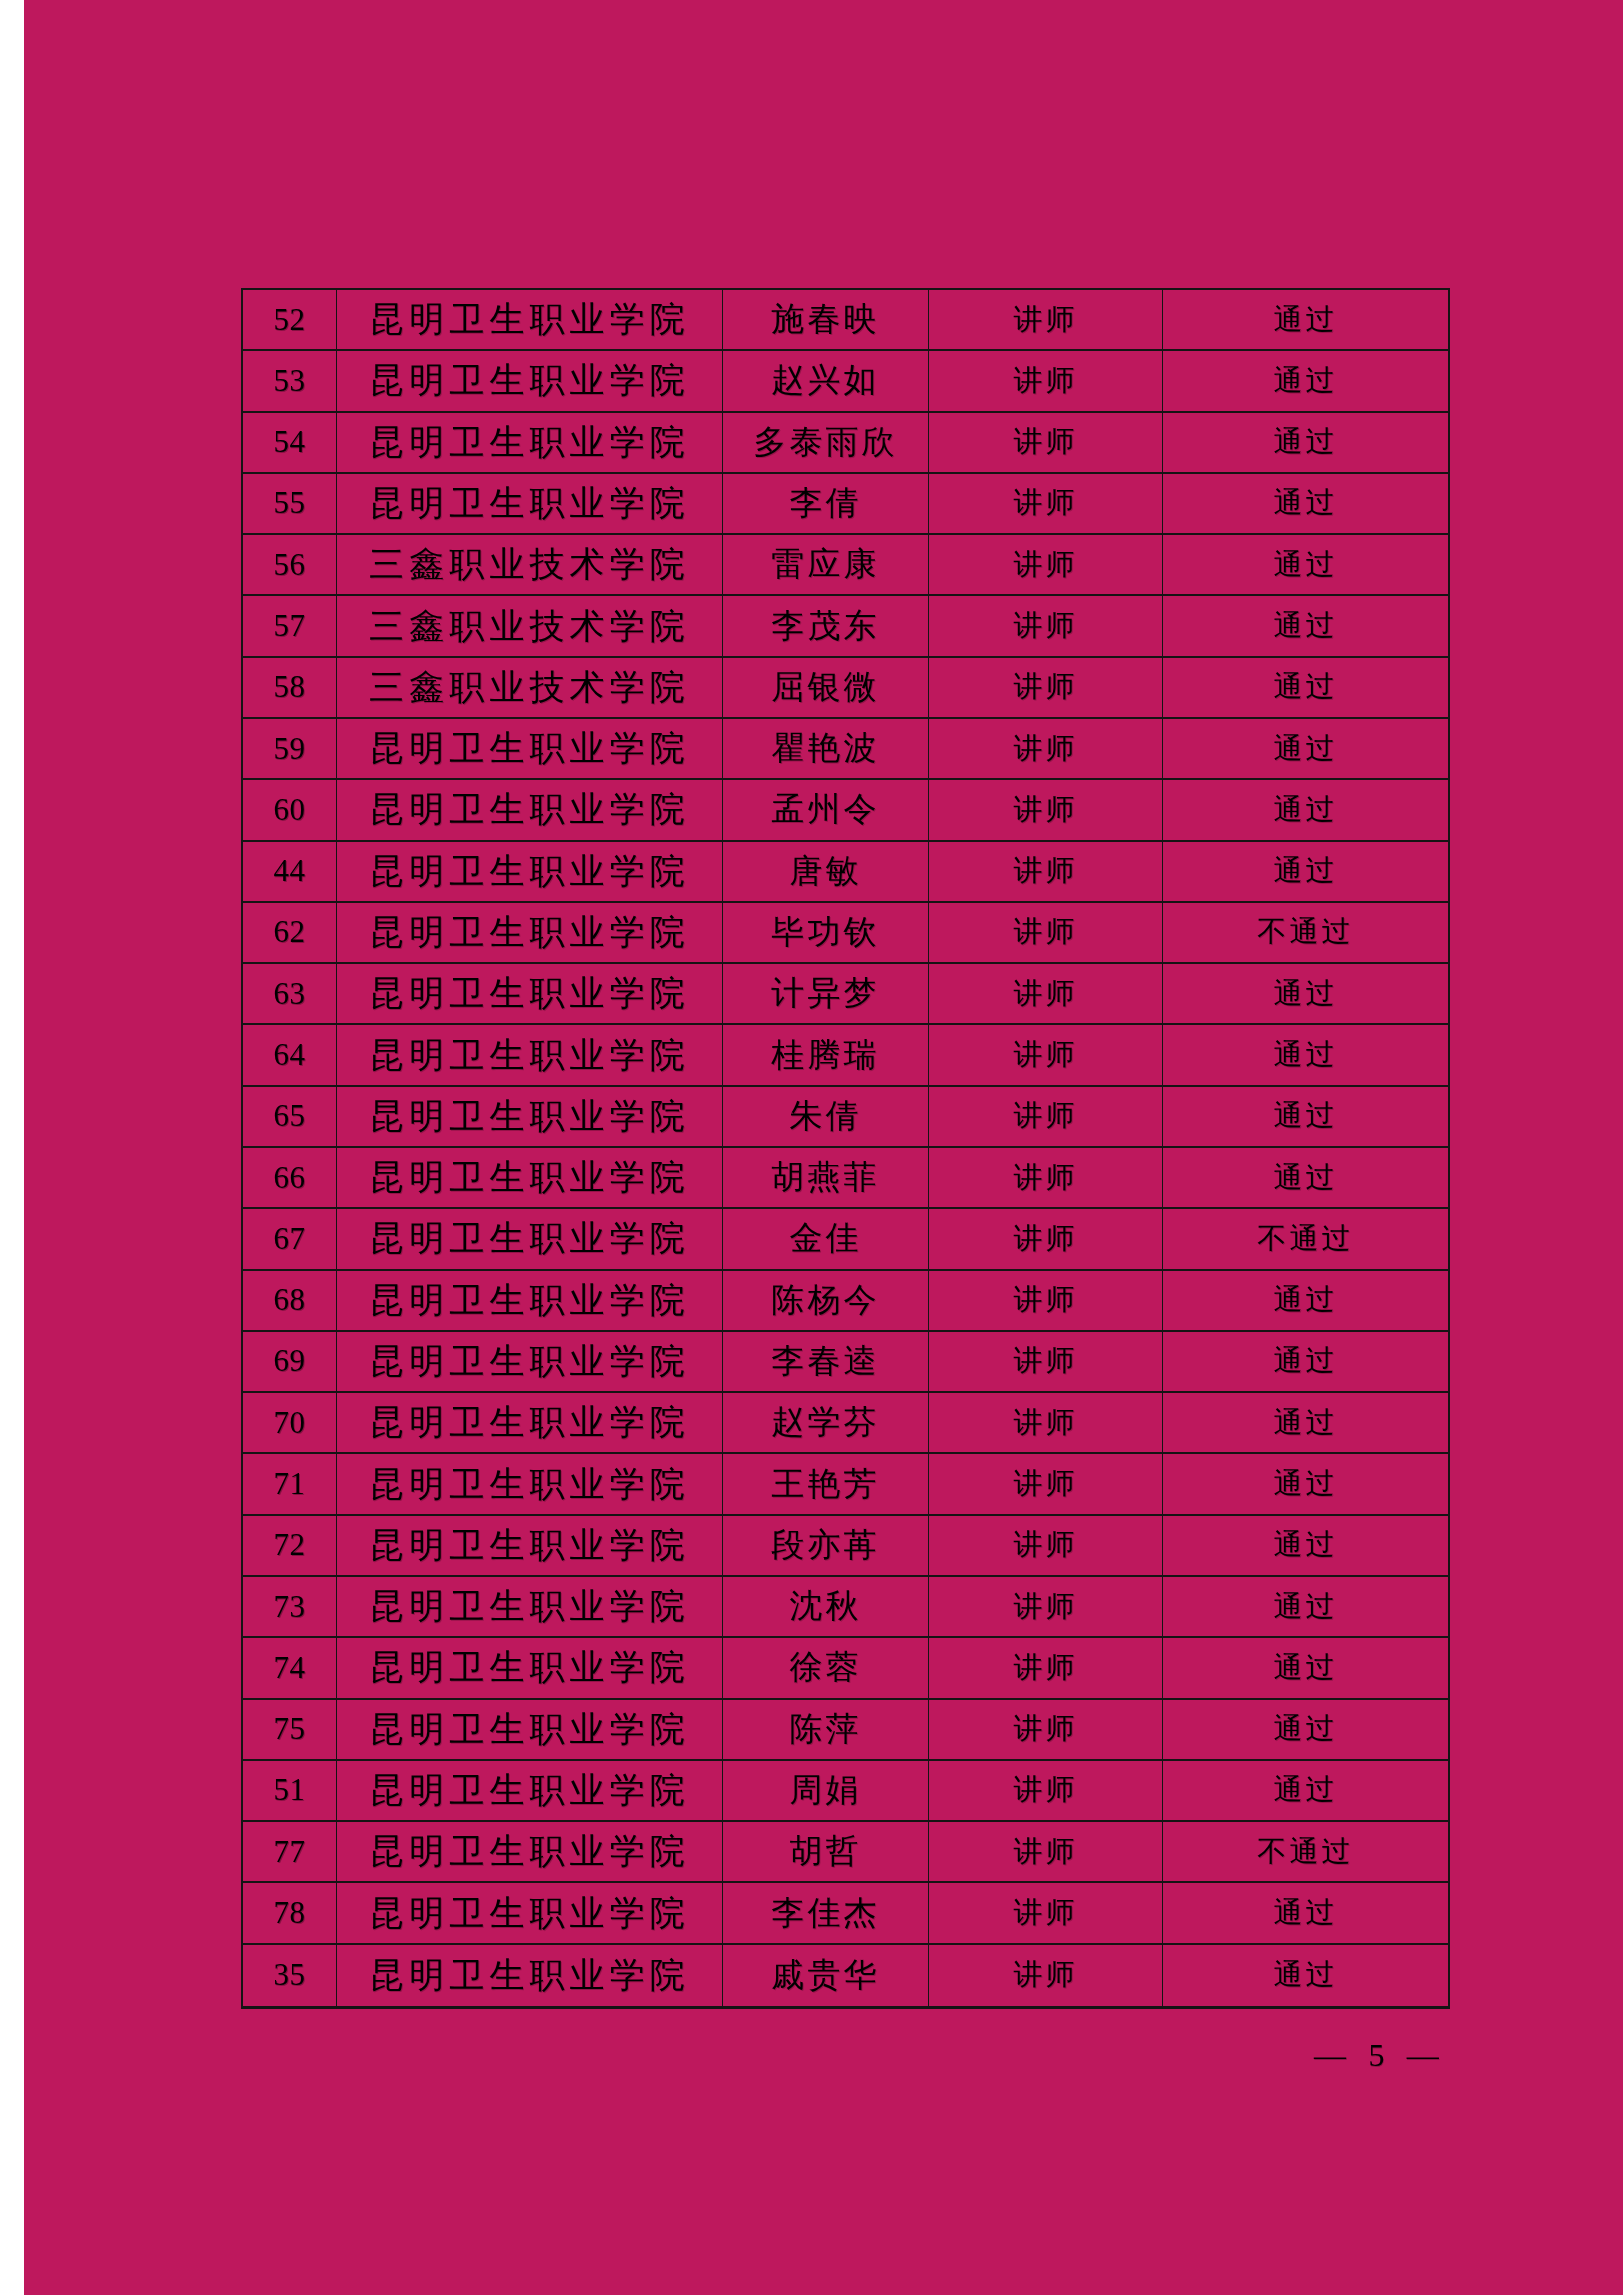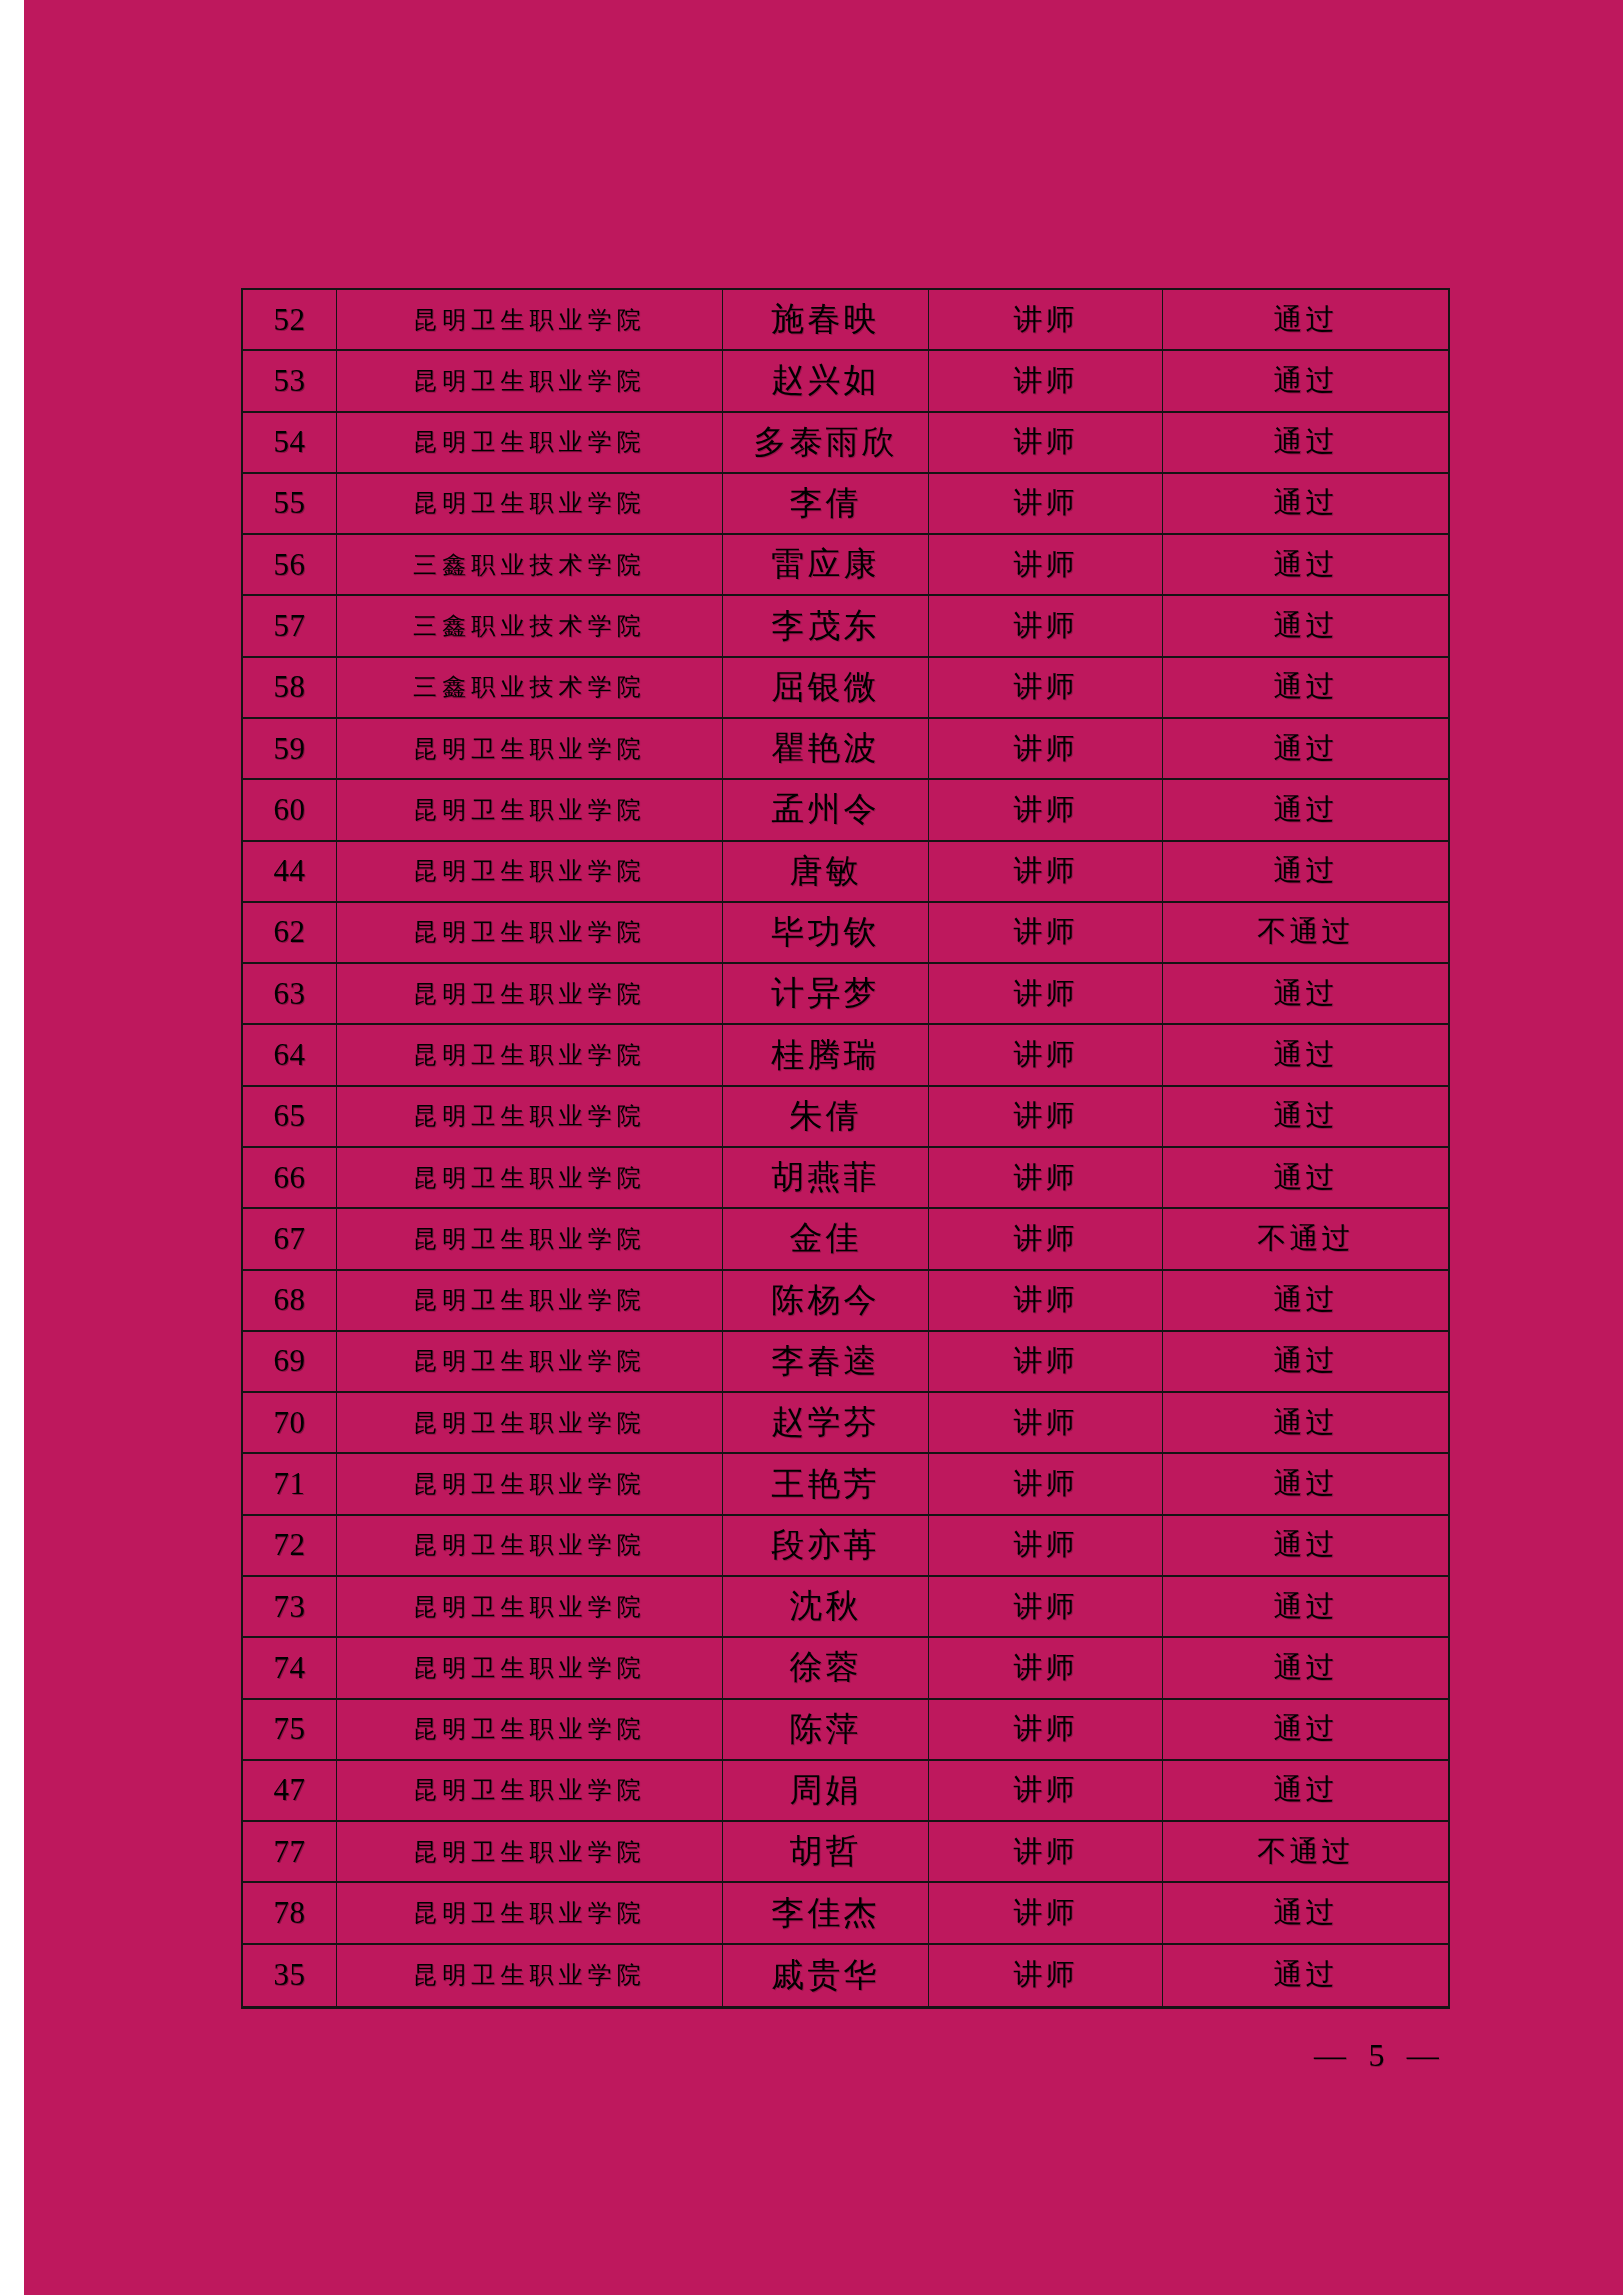--- a/index.html
+++ b/index.html
@@ -44,21 +44,21 @@
     text-shadow: 1px 1px 0 rgba(0,0,0,0.22);
   }
   .cell.last-col { border-right: none; font-family: Liberation Serif, serif; }
   .cell.last-row { border-bottom: none; }
   .cell.no {
     font-size: 31px;
     letter-spacing: 0.5px;
     text-shadow: 1px 1px 0 rgba(0,0,0,0.3);
   }
   .cell.school {
-    font-size: 24px;
+    font-size: 35px;
     letter-spacing: 5.1px;
   }
   .cell.name {
     font-size: 33px;
     letter-spacing: 3.1px;
   }
   .cell.title {
     font-size: 29px;
     letter-spacing: 3.1px;
   }
@@ -197,21 +197,21 @@
       <div class="cell no">74</div>
       <div class="cell school">昆明卫生职业学院</div>
       <div class="cell name">徐蓉</div>
       <div class="cell title">讲师</div>
       <div class="cell result last-col">通过</div>
       <div class="cell no">75</div>
       <div class="cell school">昆明卫生职业学院</div>
       <div class="cell name">陈萍</div>
       <div class="cell title">讲师</div>
       <div class="cell result last-col">通过</div>
-      <div class="cell no">47</div>
+      <div class="cell no">51</div>
       <div class="cell school">昆明卫生职业学院</div>
       <div class="cell name">周娟</div>
       <div class="cell title">讲师</div>
       <div class="cell result last-col">通过</div>
       <div class="cell no">77</div>
       <div class="cell school">昆明卫生职业学院</div>
       <div class="cell name">胡哲</div>
       <div class="cell title">讲师</div>
       <div class="cell result last-col">不通过</div>
       <div class="cell no">78</div>

